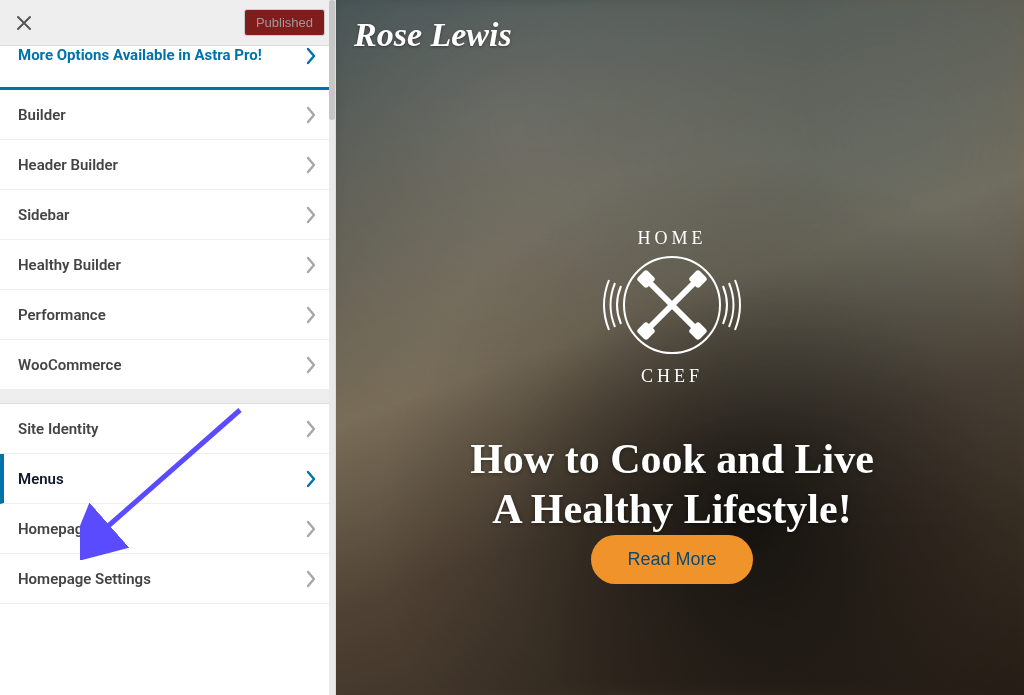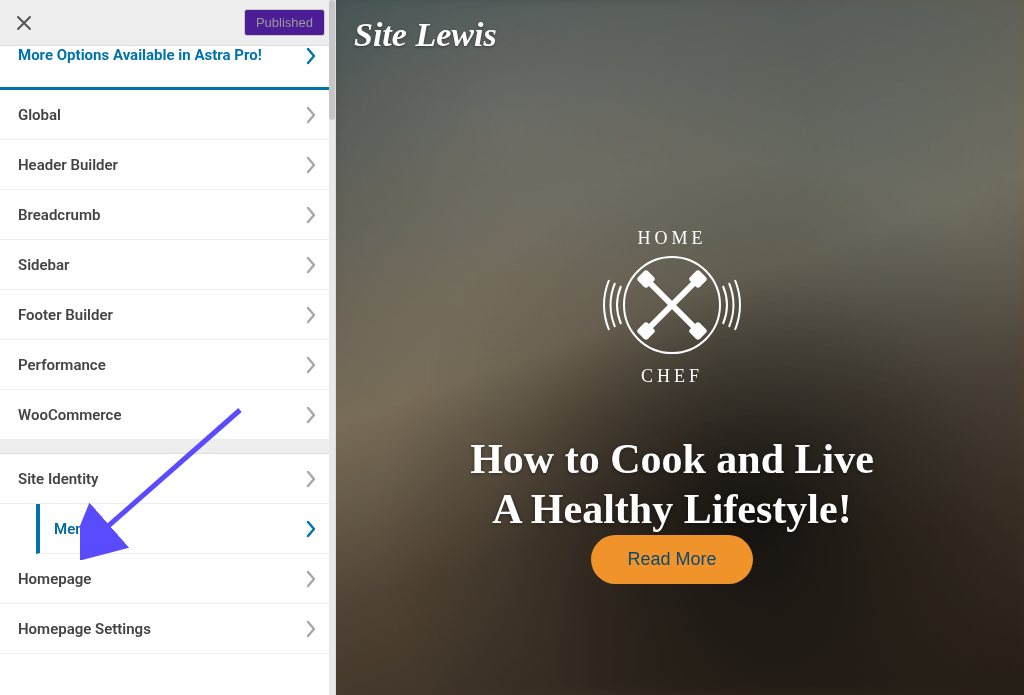--- a/index.html
+++ b/index.html
@@ -32,21 +32,21 @@
     font-size: 22px;
     color: #666;
     cursor: pointer;
     width: 28px;
     height: 28px;
     display: flex;
     align-items: center;
     justify-content: center;
   }
   .publish-btn {
-    background: #4c1d95;
+    background: #7f1d1d;
     border: 1px solid #ccc;
     color: #999;
     font-size: 13px;
     padding: 5px 11px;
     border-radius: 3px;
     cursor: default;
   }
 
   .promo-row {
     height: 44px;
@@ -70,24 +70,23 @@
     padding: 0 18px;
     font-size: 15px;
     font-weight: 600;
     color: #444;
     border-bottom: 1px solid #eee;
     cursor: pointer;
     position: relative;
     background: #fff;
   }
   .section-row.active {
-    color: #0369a1;
+    color: #0f172a;
     border-left: 4px solid #0073aa;
     padding-left: 14px;
-    margin-left: 36px;
   }
   .section-row.active .chev svg path { stroke: #0073aa; }
   .section-group-gap {
     height: 14px;
     background: #eeeeee;
     border-bottom: 1px solid #ddd;
   }
   .chev { display: flex; align-items: center; }
   .chev svg { width: 12px; height: 20px; }
 
@@ -182,53 +181,45 @@
       <span>More Options Available in Astra Pro!</span>
       <span class="chev">
         <svg viewBox="0 0 12 20">
             <path d="M3 3 L9 10 L3 17" stroke="#0073aa" stroke-width="2.4" fill="none" stroke-linecap="round" stroke-linejoin="round"></path>
           </svg>
       </span>
     </div>
 
     <div id="group1">
         <div class="section-row">
-          <span>Global</span>
+          <span>Builder</span>
           <span class="chev">
             <svg viewBox="0 0 12 20">
               <path d="M3 3 L9 10 L3 17" stroke="#a7a7a7" stroke-width="2.4" fill="none" stroke-linecap="round" stroke-linejoin="round"></path>
             </svg>
           </span>
         </div>
         <div class="section-row">
           <span>Header Builder</span>
           <span class="chev">
             <svg viewBox="0 0 12 20">
               <path d="M3 3 L9 10 L3 17" stroke="#a7a7a7" stroke-width="2.4" fill="none" stroke-linecap="round" stroke-linejoin="round"></path>
             </svg>
           </span>
         </div>
         <div class="section-row">
-          <span>Breadcrumb</span>
-          <span class="chev">
-            <svg viewBox="0 0 12 20">
-              <path d="M3 3 L9 10 L3 17" stroke="#a7a7a7" stroke-width="2.4" fill="none" stroke-linecap="round" stroke-linejoin="round"></path>
-            </svg>
-          </span>
-        </div>
-        <div class="section-row">
           <span>Sidebar</span>
           <span class="chev">
             <svg viewBox="0 0 12 20">
               <path d="M3 3 L9 10 L3 17" stroke="#a7a7a7" stroke-width="2.4" fill="none" stroke-linecap="round" stroke-linejoin="round"></path>
             </svg>
           </span>
         </div>
         <div class="section-row">
-          <span>Footer Builder</span>
+          <span>Healthy Builder</span>
           <span class="chev">
             <svg viewBox="0 0 12 20">
               <path d="M3 3 L9 10 L3 17" stroke="#a7a7a7" stroke-width="2.4" fill="none" stroke-linecap="round" stroke-linejoin="round"></path>
             </svg>
           </span>
         </div>
         <div class="section-row">
           <span>Performance</span>
           <span class="chev">
             <svg viewBox="0 0 12 20">
@@ -290,21 +281,21 @@
         <marker id="ah" markerWidth="12" markerHeight="12" refX="3" refY="6" orient="auto">
           <path d="M0,0 L12,6 L0,12 Z" fill="#5a4bff"></path>
         </marker>
       </defs>
       <line x1="160" y1="10" x2="18" y2="135" stroke="#5a4bff" stroke-width="5" marker-end="url(#ah)"></line>
     </svg>
   </div>
 
   <div class="preview">
     <div class="preview-overlay"></div>
-    <div class="brand">Site Lewis</div>
+    <div class="brand">Rose Lewis</div>
 
     <div class="hero">
       <div class="hero-logo">
         <svg width="170" height="170" viewBox="0 0 170 170">
           <g fill="none" stroke="#fff" stroke-width="2">
             <text x="85" y="24" text-anchor="middle" fill="#fff" stroke="none" font-family="Georgia, serif" font-size="18" letter-spacing="4">HOME</text>
             <text x="85" y="162" text-anchor="middle" fill="#fff" stroke="none" font-family="Georgia, serif" font-size="18" letter-spacing="4">CHEF</text>
             <circle cx="85" cy="85" r="48" stroke-width="2"></circle>
             <g stroke-width="6" stroke-linecap="round">
               <line x1="60" y1="60" x2="110" y2="110"></line>

